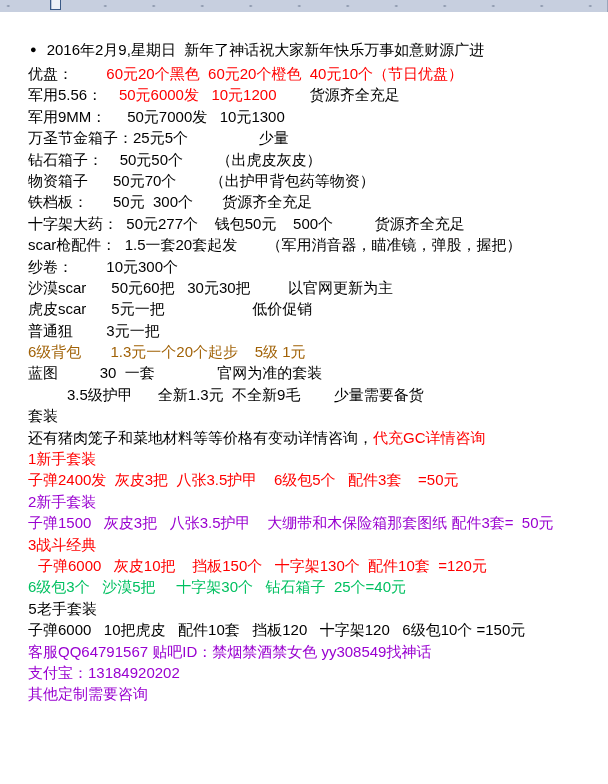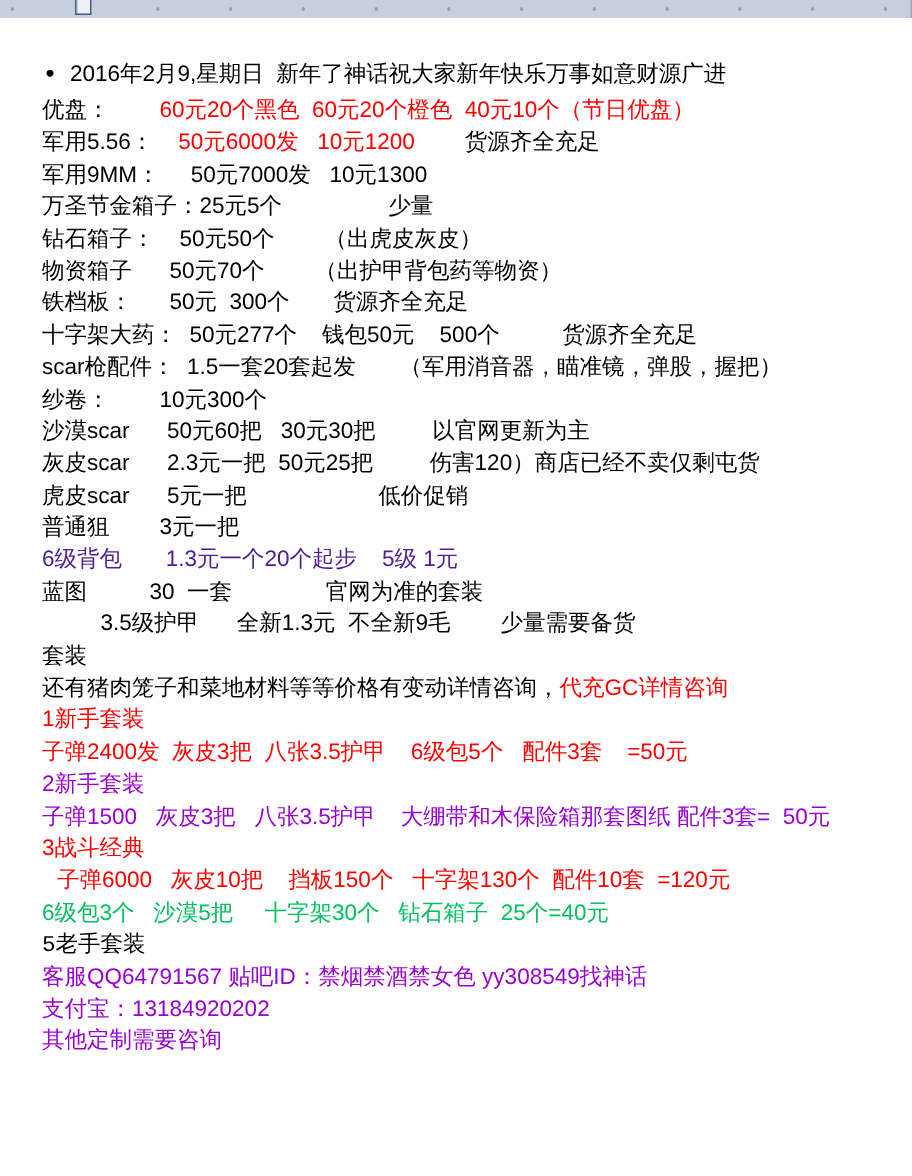--- a/index.html
+++ b/index.html
@@ -48,33 +48,33 @@
       <div class="line"><span style="color: rgb(0, 0, 0);">军用5.56：    </span><span style="color: rgb(255, 0, 0);">50元6000发   10元1200</span><span style="color: rgb(0, 0, 0);">        货源齐全充足</span></div>
       <div class="line"><span style="color: rgb(0, 0, 0);">军用9MM：     50元7000发   10元1300</span></div>
       <div class="line"><span style="color: rgb(0, 0, 0);">万圣节金箱子：25元5个                 少量</span></div>
       <div class="line"><span style="color: rgb(0, 0, 0);">钻石箱子：    50元50个        （出虎皮灰皮）</span></div>
       <div class="line"><span style="color: rgb(0, 0, 0);">物资箱子      50元70个        （出护甲背包药等物资）</span></div>
       <div class="line"><span style="color: rgb(0, 0, 0);">铁档板：      50元  300个       货源齐全充足</span></div>
       <div class="line"><span style="color: rgb(0, 0, 0);">十字架大药：  50元277个    钱包50元    500个          货源齐全充足</span></div>
       <div class="line"><span style="color: rgb(0, 0, 0);">scar枪配件：  1.5一套20套起发       （军用消音器，瞄准镜，弹股，握把）</span></div>
       <div class="line"><span style="color: rgb(0, 0, 0); margin-top: 18px;">纱卷：        10元300个</span></div>
       <div class="line"><span style="color: rgb(0, 0, 0);">沙漠scar      50元60把   30元30把         以官网更新为主</span></div>
-      <div class="line"><span style="color: rgb(0, 0, 0);">灰皮scar      2.3元一把  50元25把         伤害120）商店已经不卖仅剩屯货</span></div>
       <div class="line"><span style="color: rgb(0, 0, 0);">虎皮scar      5元一把                     低价促销</span></div>
       <div class="line"><span style="color: rgb(0, 0, 0);">普通狙        3元一把</span></div>
-      <div class="line"><span style="color: #4c1d95;">6级背包       1.3元一个20个起步    5级 1元</span></div>
+      <div class="line"><span style="color: #a16207;">6级背包       1.3元一个20个起步    5级 1元</span></div>
       <div class="line"><span style="color: rgb(0, 0, 0);">蓝图          30  一套               官网为准的套装</span></div>
       <div class="line"><span style="color: rgb(0, 0, 0); margin-left: 39px;">3.5级护甲      全新1.3元  不全新9毛        少量需要备货</span></div>
       <div class="line"><span style="color: rgb(0, 0, 0);">套装</span></div>
       <div class="line"><span style="color: rgb(0, 0, 0);">还有猪肉笼子和菜地材料等等价格有变动详情咨询，</span><span style="color: rgb(255, 0, 0);">代充GC详情咨询</span></div>
       <div class="line"><span style="color: rgb(255, 0, 0);">1新手套装</span></div>
       <div class="line"><span style="color: rgb(255, 0, 0);">子弹2400发  灰皮3把  八张3.5护甲    6级包5个   配件3套    =50元</span></div>
       <div class="line"><span style="color: rgb(153, 0, 208);">2新手套装</span></div>
       <div class="line"><span style="color: rgb(153, 0, 208);">子弹1500   灰皮3把   八张3.5护甲    大绷带和木保险箱那套图纸 配件3套=  50元</span></div>
       <div class="line"><span style="color: rgb(255, 0, 0);">3战斗经典</span></div>
       <div class="line"><span style="color: rgb(255, 0, 0); margin-left: 10px;">子弹6000   灰皮10把    挡板150个   十字架130个  配件10套  =120元</span></div>
       <div class="line"><span style="color: rgb(0, 192, 96);">6级包3个   沙漠5把     十字架30个   钻石箱子  25个=40元</span></div>
       <div class="line"><span style="color: rgb(0, 0, 0); font-family: Liberation Mono, monospace;">5老手套装</span></div>
+      <div class="line"><span style="color: rgb(0, 0, 0);">子弹6000   10把虎皮   配件10套   挡板120   十字架120   6级包10个 =150元</span></div>
       <div class="line"><span style="color: rgb(153, 0, 208);">客服QQ64791567 贴吧ID：禁烟禁酒禁女色 yy308549找神话</span></div>
       <div class="line"><span style="color: rgb(153, 0, 208);">支付宝：13184920202</span></div>
       <div class="line"><span style="color: rgb(153, 0, 208);">其他定制需要咨询</span></div>
     </div>
 </div>
 
 </body></html>

